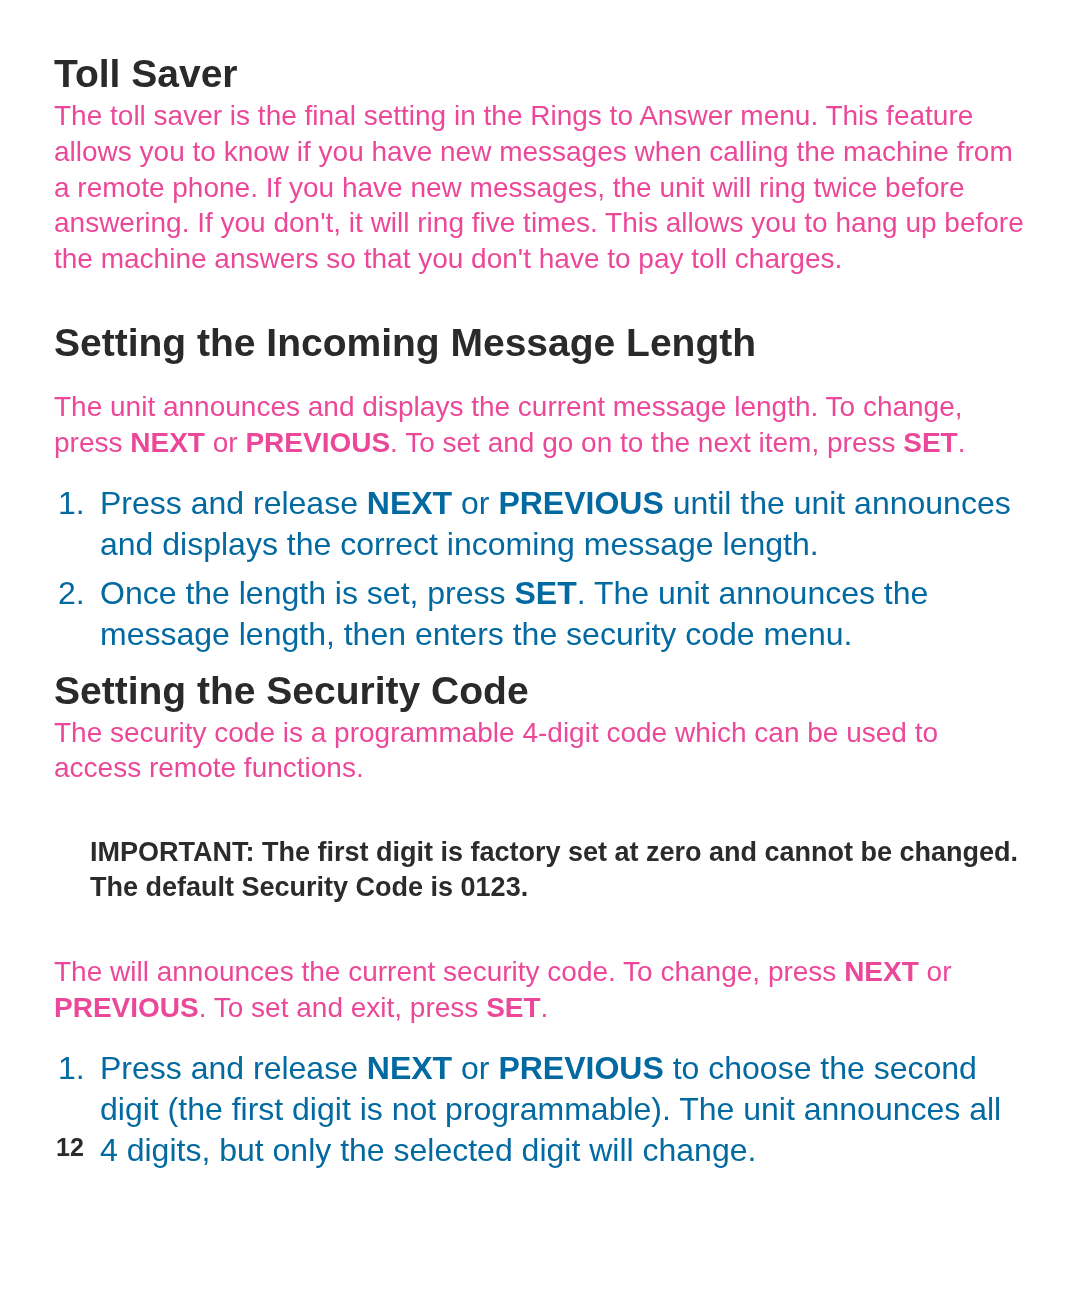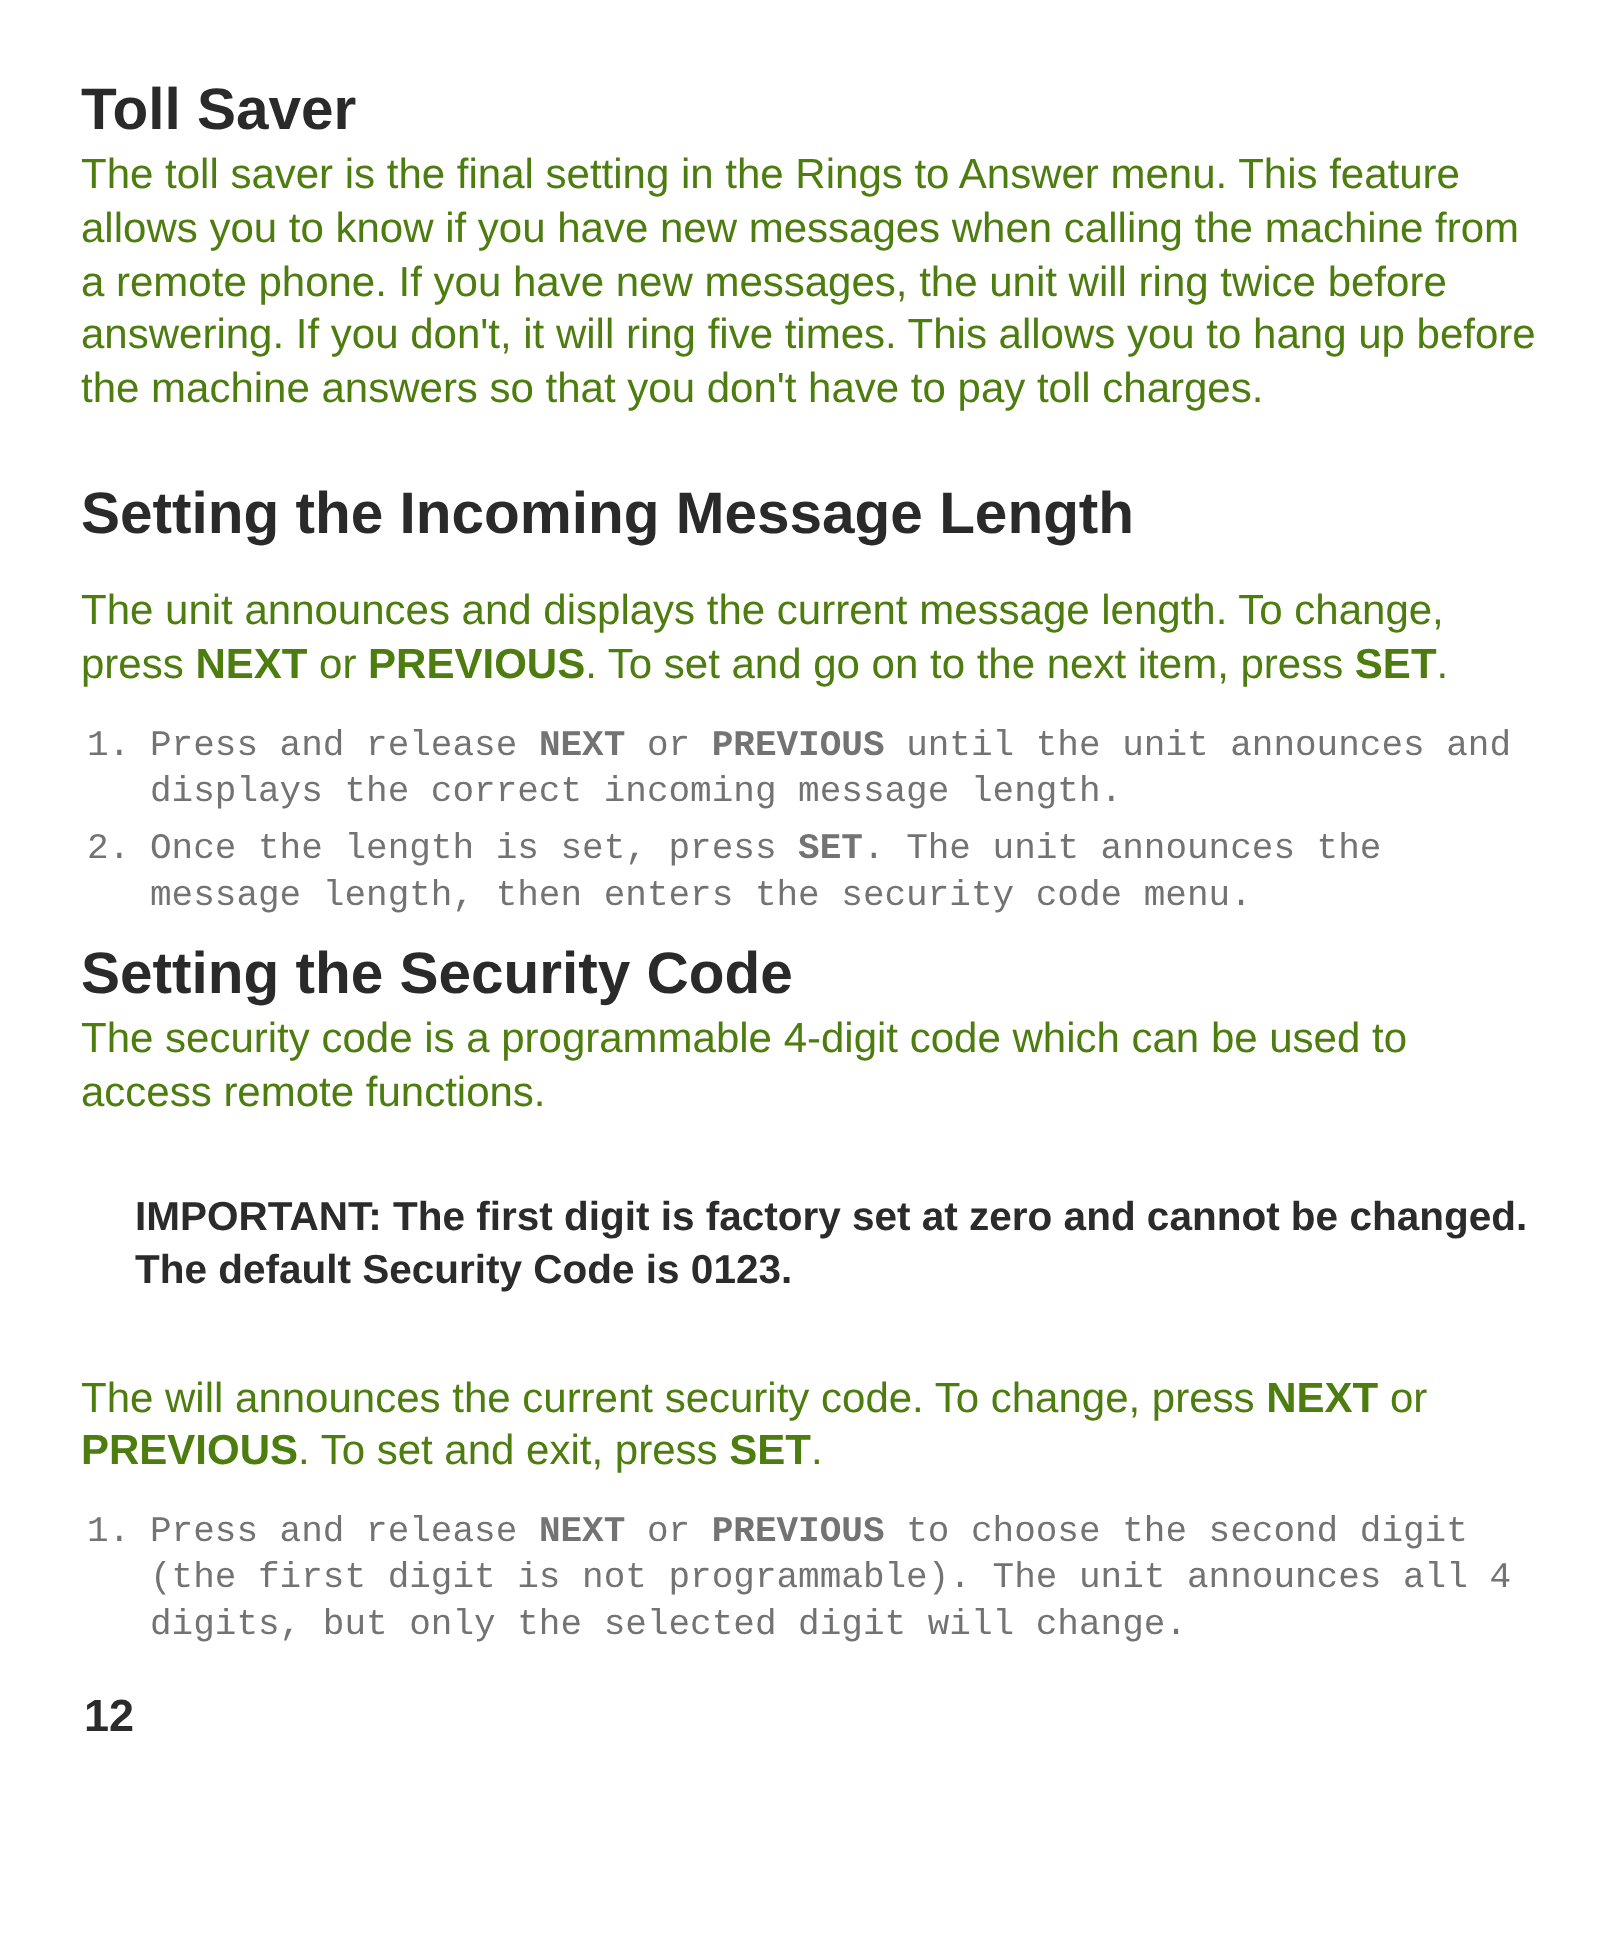--- a/index.html
+++ b/index.html
@@ -24,21 +24,21 @@
     font-weight: 700;
     margin: 0 0 2px 0;
     letter-spacing: 0px;
     color: #2a2a2a;
   }
   p.body {
     font-size: 28px;
     line-height: 1.28;
     margin: 0;
     letter-spacing: 0px;
-    color: #4d7c0f;
+    color: #ec4899;
     font-weight: 400;
   }
   .para-gap {
     height: 22px;
   }
   .small-gap {
     height: 6px;
   }
   .note {
     margin-left: 36px;
@@ -52,38 +52,37 @@
   }
   ol.steps {
     margin: 0;
     padding: 0 0 0 38px;
     list-style: none;
     counter-reset: step;
   }
   ol.steps > li {
     counter-increment: step;
     position: relative;
-    font-size: 24px;
+    font-size: 32px;
     line-height: 1.28;
     margin: 0 0 8px 0;
     padding-left: 8px;
-    color: #737373;
-    font-family: Liberation Mono, monospace;
+    color: #0369a1;
   }
   ol.steps > li::before {
     content: counter(step) ".";
     position: absolute;
     left: -34px;
     top: 0;
   }
   .page-num {
     position: absolute;
     left: 56px;
     bottom: 134px;
-    font-size: 30px;
+    font-size: 25px;
     font-weight: 700;
     color: #2b2b2b;
   }
 </style>
 </head>
 <body>
 
 <div class="page">
 
   <h2 class="section-heading">Toll Saver</h2>

